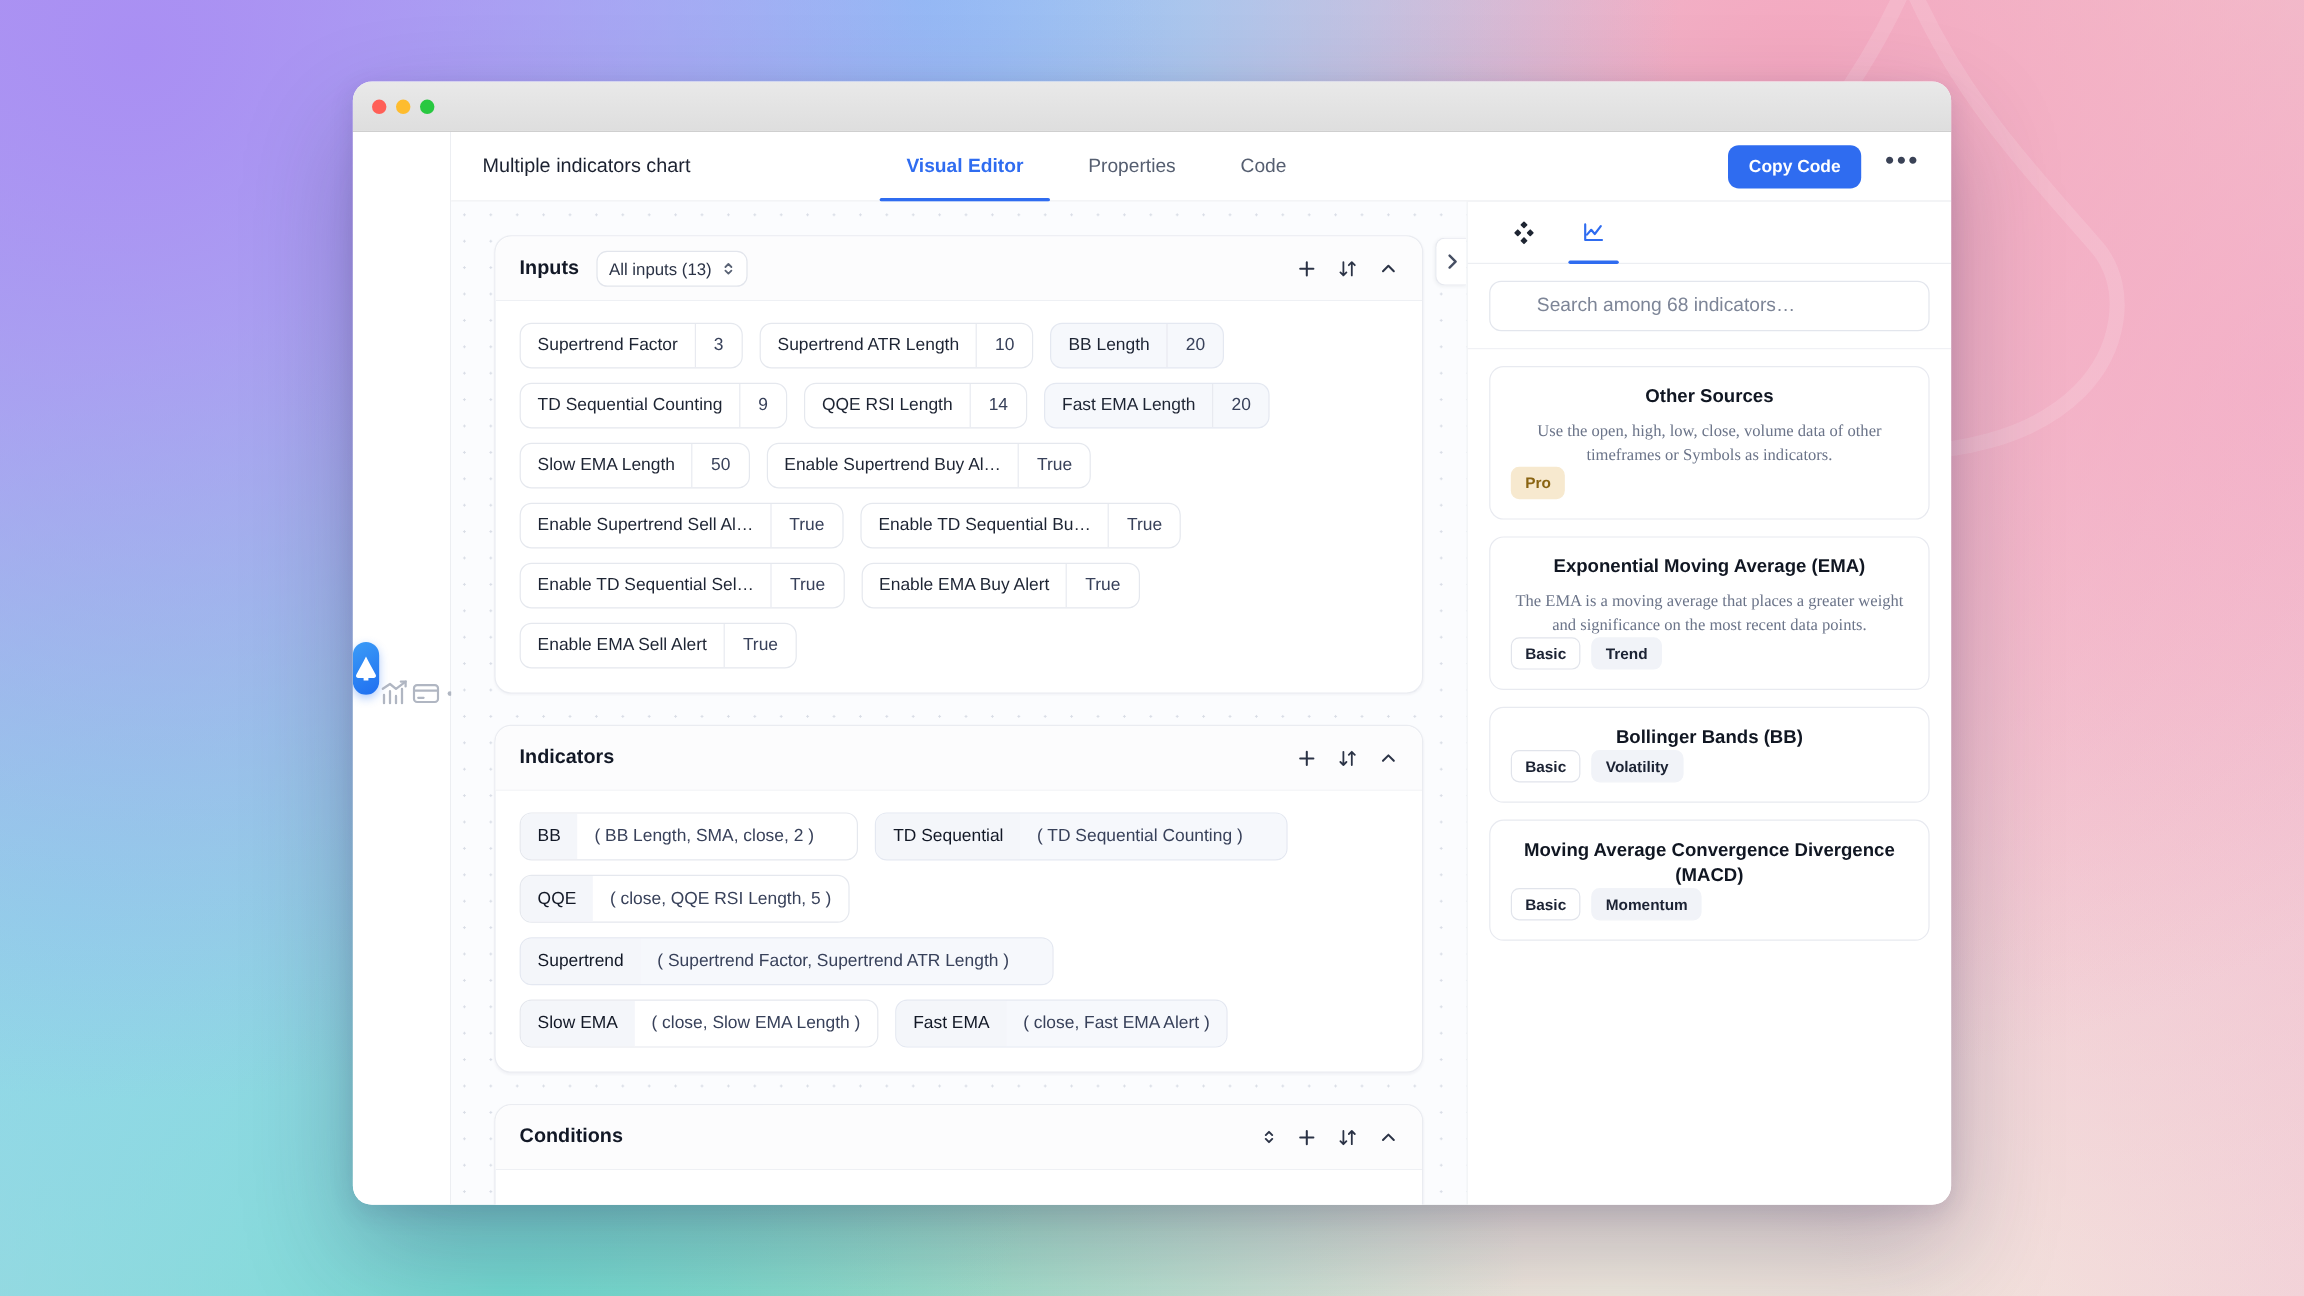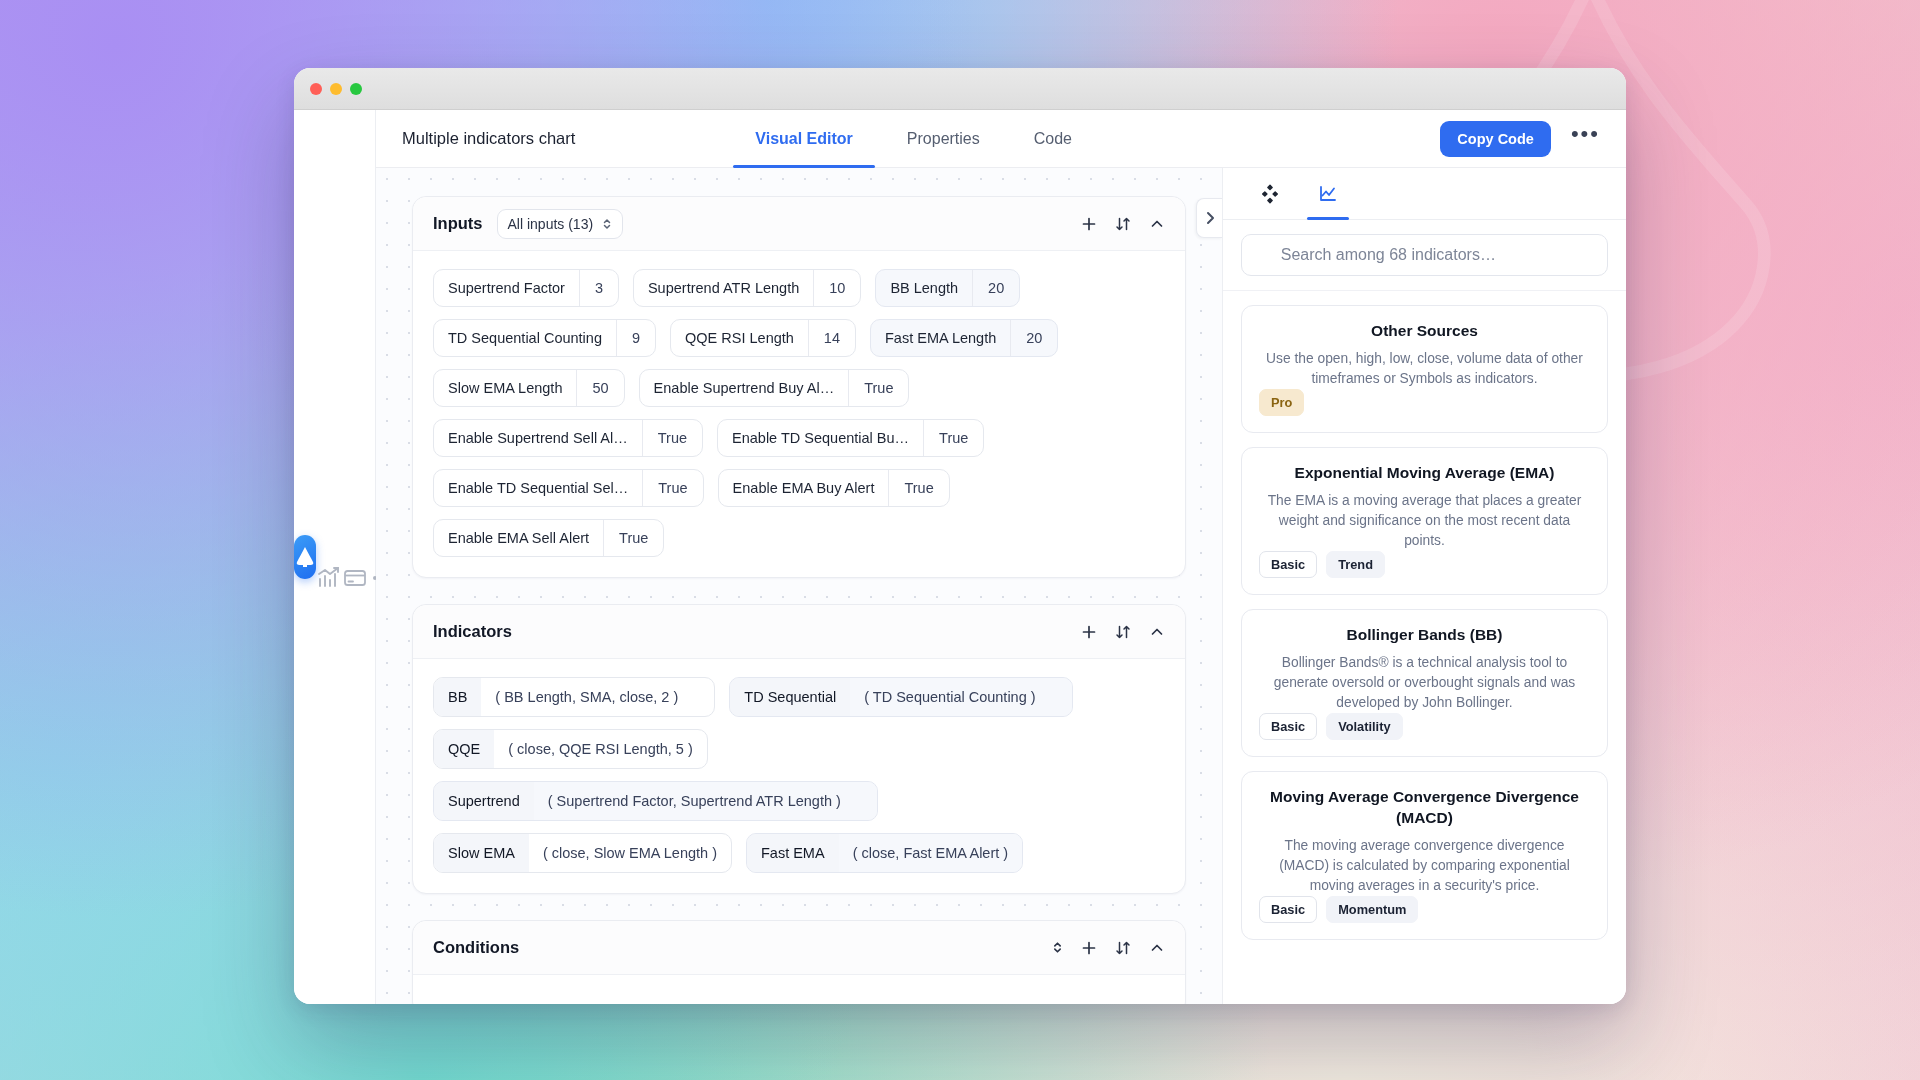--- a/index.html
+++ b/index.html
@@ -202,21 +202,21 @@
     font-family: inherit; background: transparent;
   }
   .search-box input::placeholder { color: #7d8597; }
 
   .rlist { flex: 1; overflow: hidden; padding: 14px 18px 0 18px; text-align: center; }
   .icard {
     border: 1px solid #e8eaf0; border-radius: 12px; padding: 15px 17px 16px 17px;
     margin-bottom: 14px; background: #fff; cursor: pointer;
   }
   .icard h4 { font-size: 15.5px; font-weight: 700; color: #101622; line-height: 1.3; }
-  .icard p { font-size: 13.8px; color: #6b7par; color: #6b7489; line-height: 1.45; margin-top: 8px; }
+  .icard p { font-size: 13.8px; color: #6b7par; color: #6b7489; line-height: 1.45; margin-top: 8px; font-family: Liberation Serif, serif; }
   .badges { display: flex; gap: 9px; flex-wrap: wrap; }
   .badge {
     font-size: 12.8px; font-weight: 700; padding: 5px 11px; border-radius: 7px;
     color: #1b2troph; color: #1b2233; border: 1px solid #e1e4eb; background: #fff;
   }
   .badge.solid { background: #f1f3f8; border-color: #f1f3f8; }
   .badge.pro { background: #f7e9cf; border-color: #f7e9cf; color: #8a6412; }
 </style>
 </head>
 <body>
@@ -540,29 +540,27 @@
               <div class="icard">
                 <h4>Exponential Moving Average (EMA)</h4>
                 <p>The EMA is a moving average that places a greater weight and significance on the most recent data points.</p>
                 <div class="badges">
                   <span class="badge">Basic</span>
                   <span class="badge solid">Trend</span>
                 </div>
               </div>
               <div class="icard">
                 <h4>Bollinger Bands (BB)</h4>
-                <p>Bollinger Bands® is a technical analysis tool to generate oversold or overbought signals and was developed by John Bollinger.</p>
                 <div class="badges">
                   <span class="badge">Basic</span>
                   <span class="badge solid">Volatility</span>
                 </div>
               </div>
               <div class="icard">
                 <h4>Moving Average Convergence Divergence (MACD)</h4>
-                <p>The moving average convergence divergence (MACD) is calculated by comparing exponential moving averages in a security's price.</p>
                 <div class="badges">
                   <span class="badge">Basic</span>
                   <span class="badge solid">Momentum</span>
                 </div>
               </div>
             </div>
         </div>
 
       </div>
     </div>

